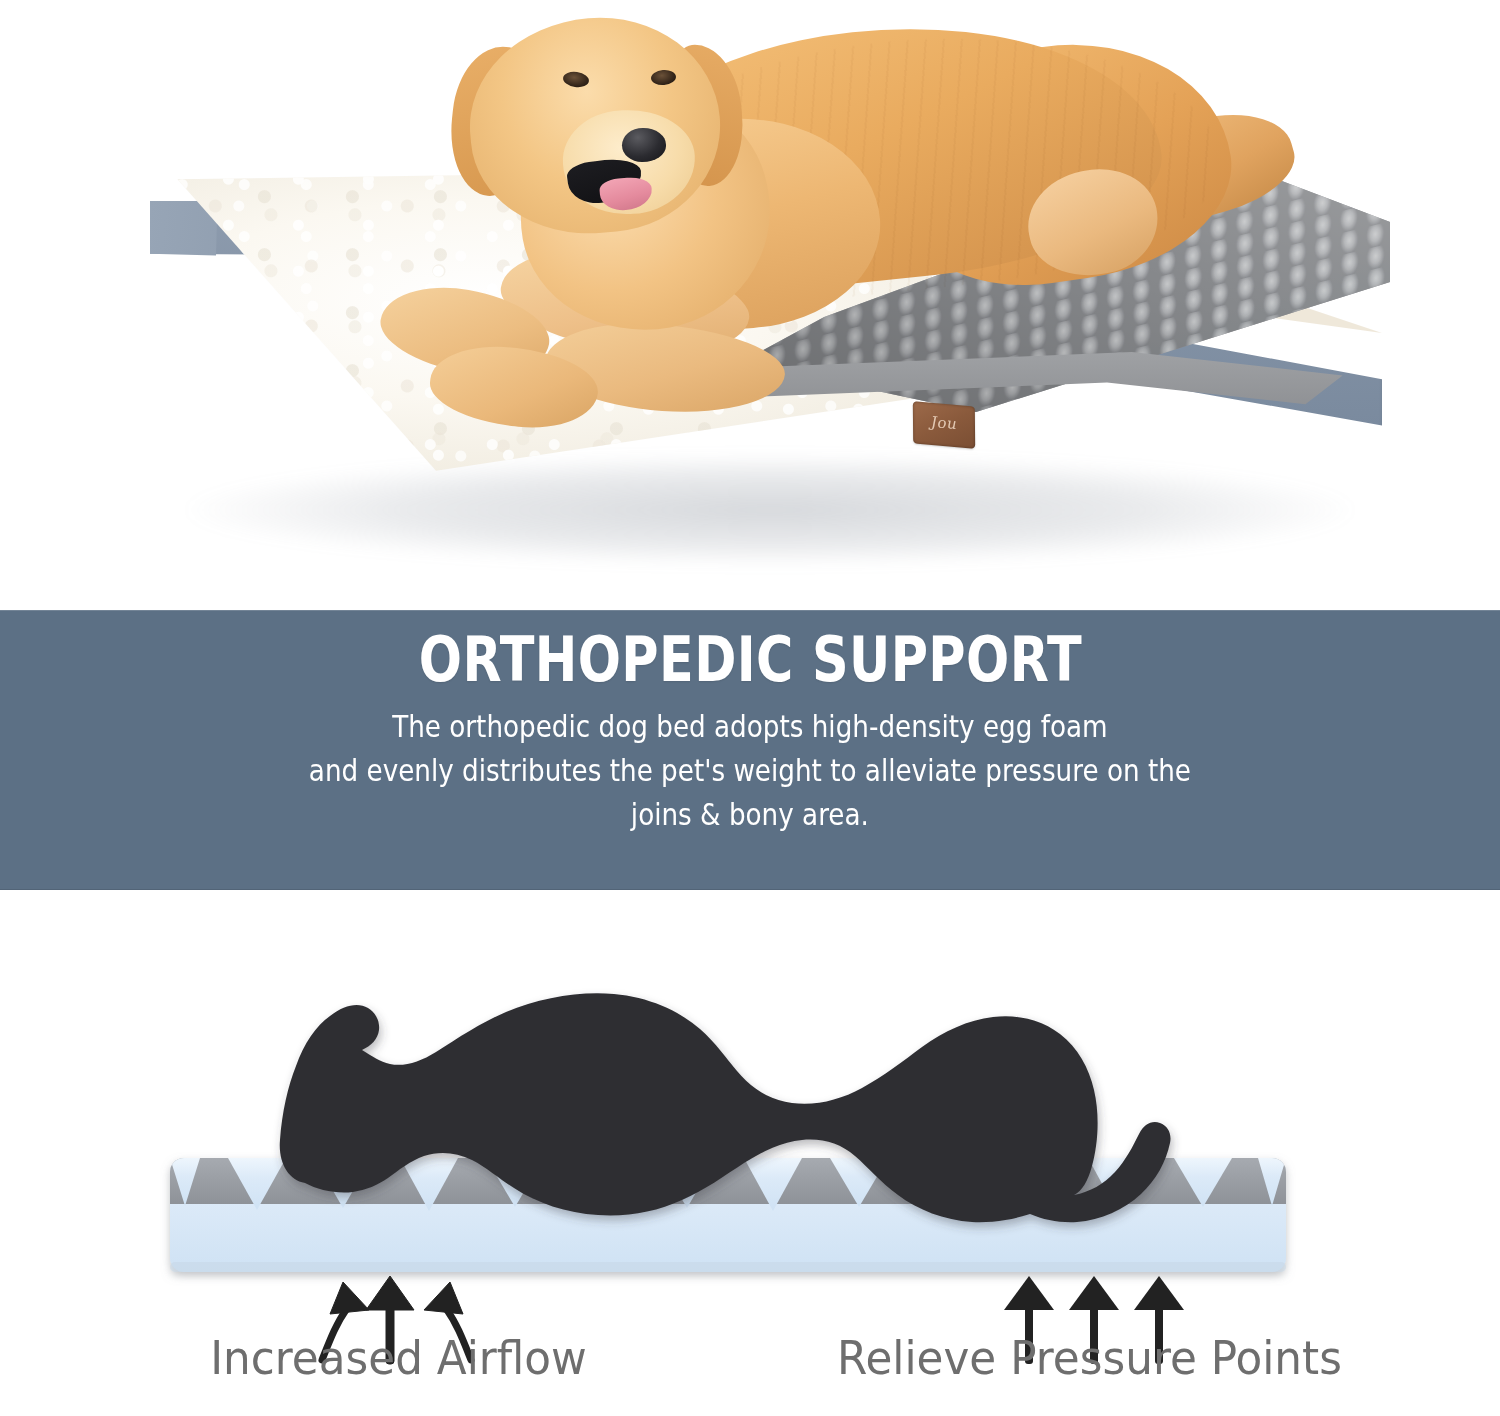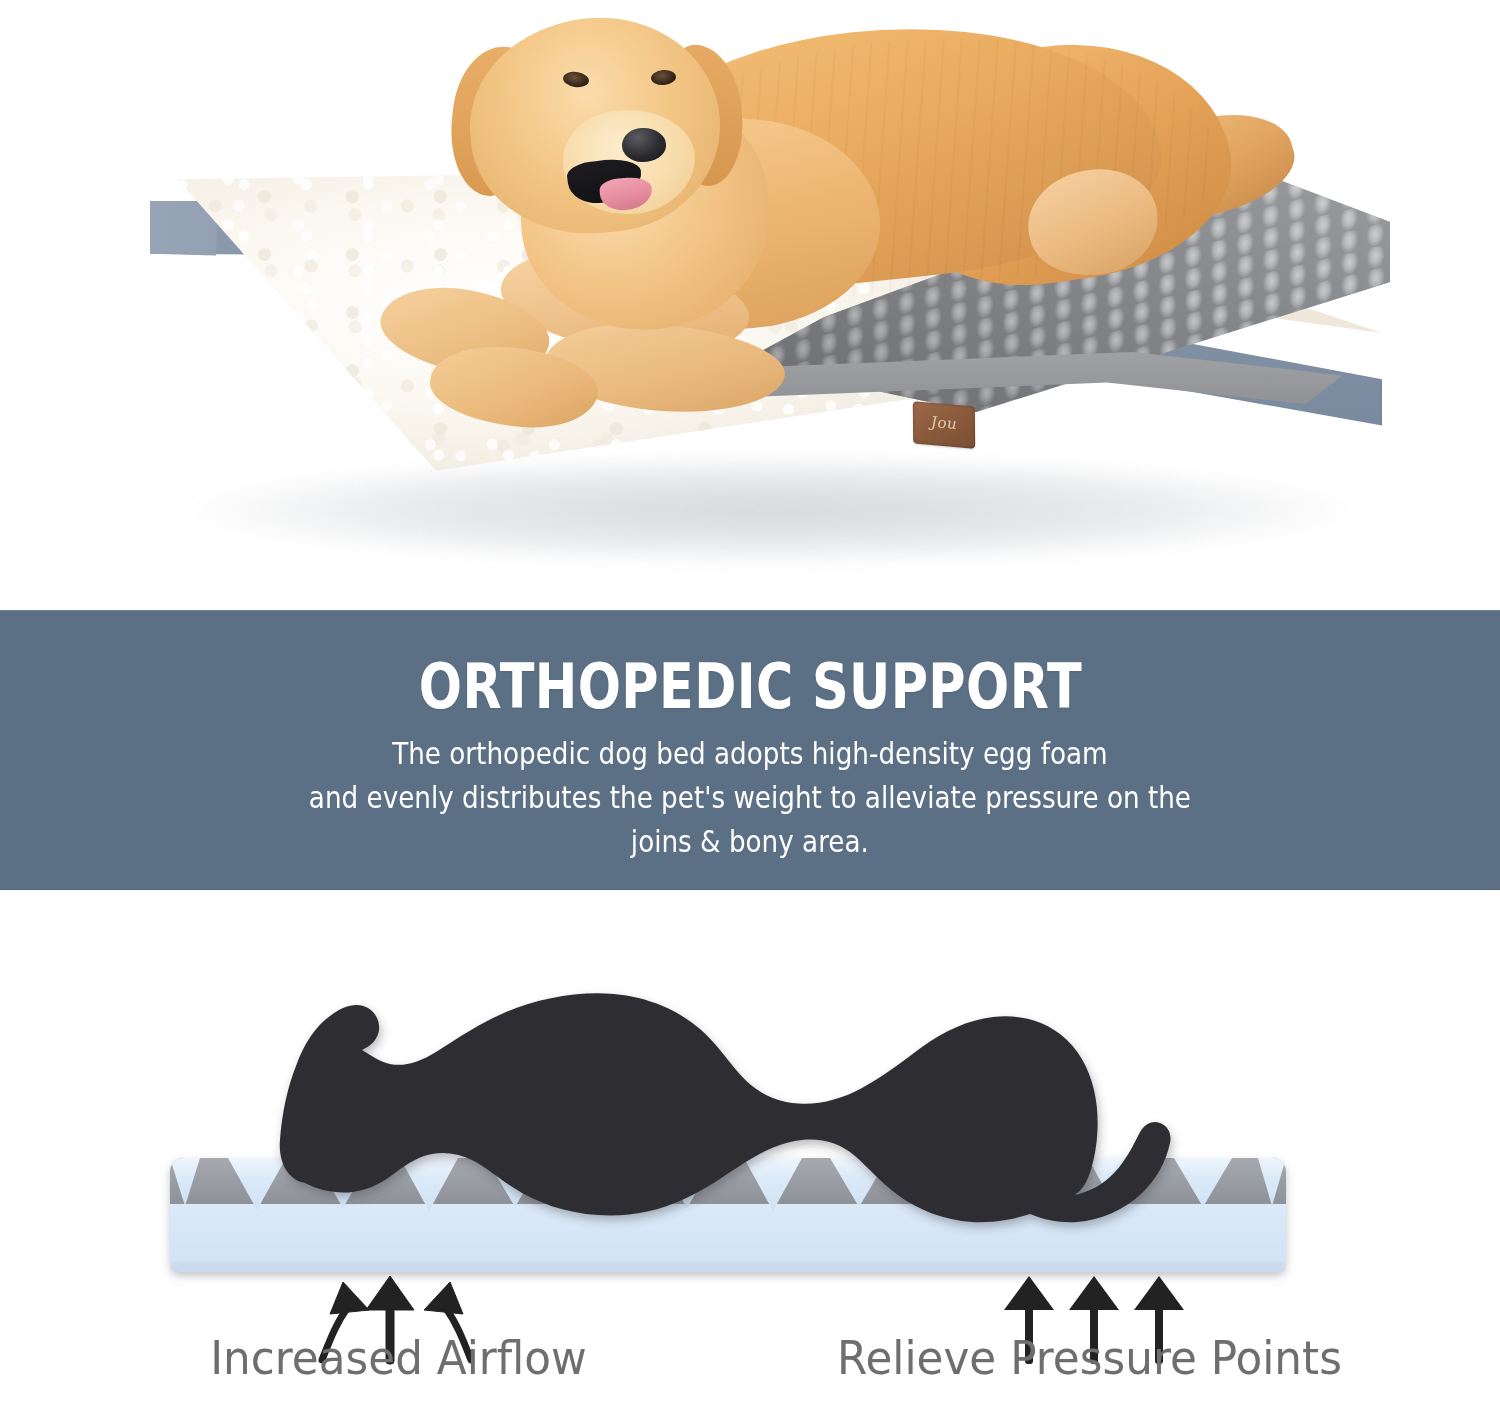--- a/index.html
+++ b/index.html
@@ -323,21 +323,21 @@
   .banner {
     position: absolute;
     left: 0; top: 610px;
     width: 1500px; height: 280px;
     background: #5c7085;
     box-shadow: inset 0 1px 0 rgba(255,255,255,0.14),
                 inset 0 -1px 0 rgba(0,0,0,0.10);
     display: flex;
     flex-direction: column;
     align-items: center;
-    justify-content: center;
+    justify-content: flex-start;
     padding-top: 18px;
     box-sizing: border-box;
   }
   .banner-title {
     font-family: "DejaVu Sans", "Liberation Sans", sans-serif;
     font-weight: 700;
     font-size: 62px;
     line-height: 1.02;
     letter-spacing: 0.5px;
     color: #ffffff;

